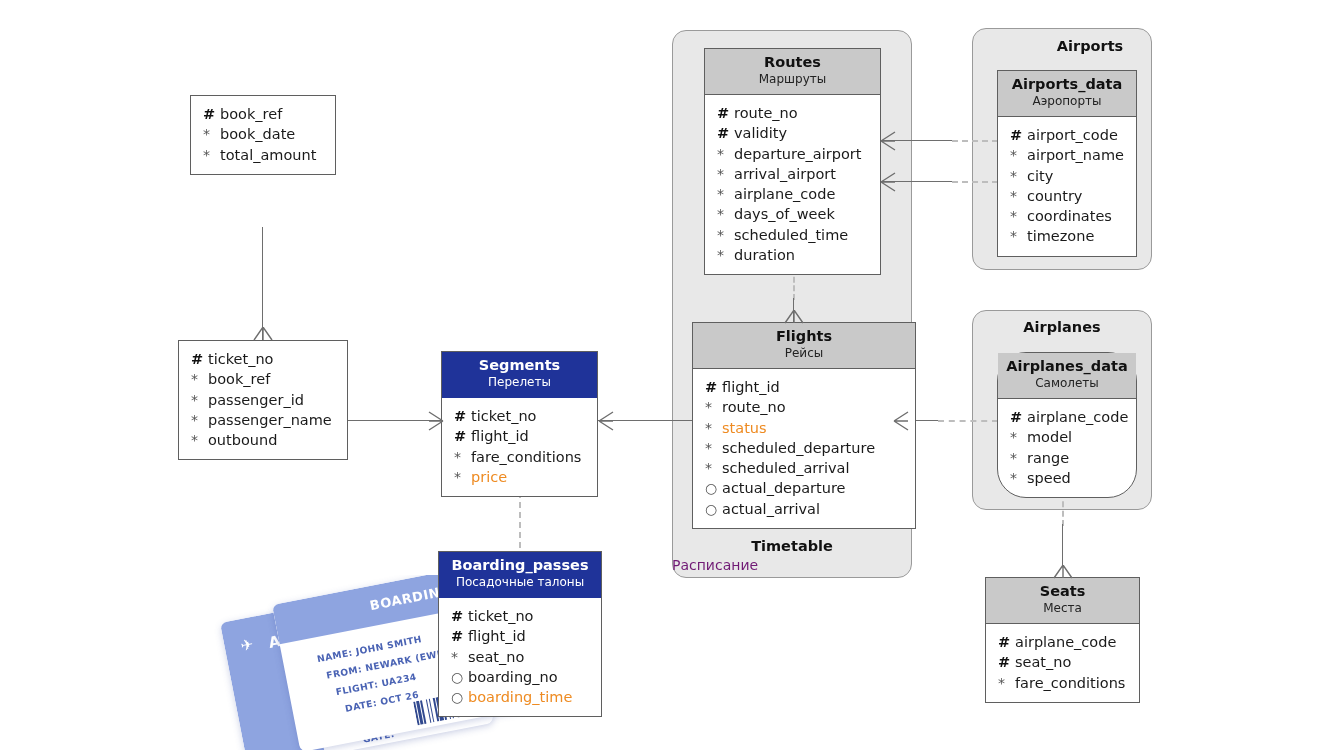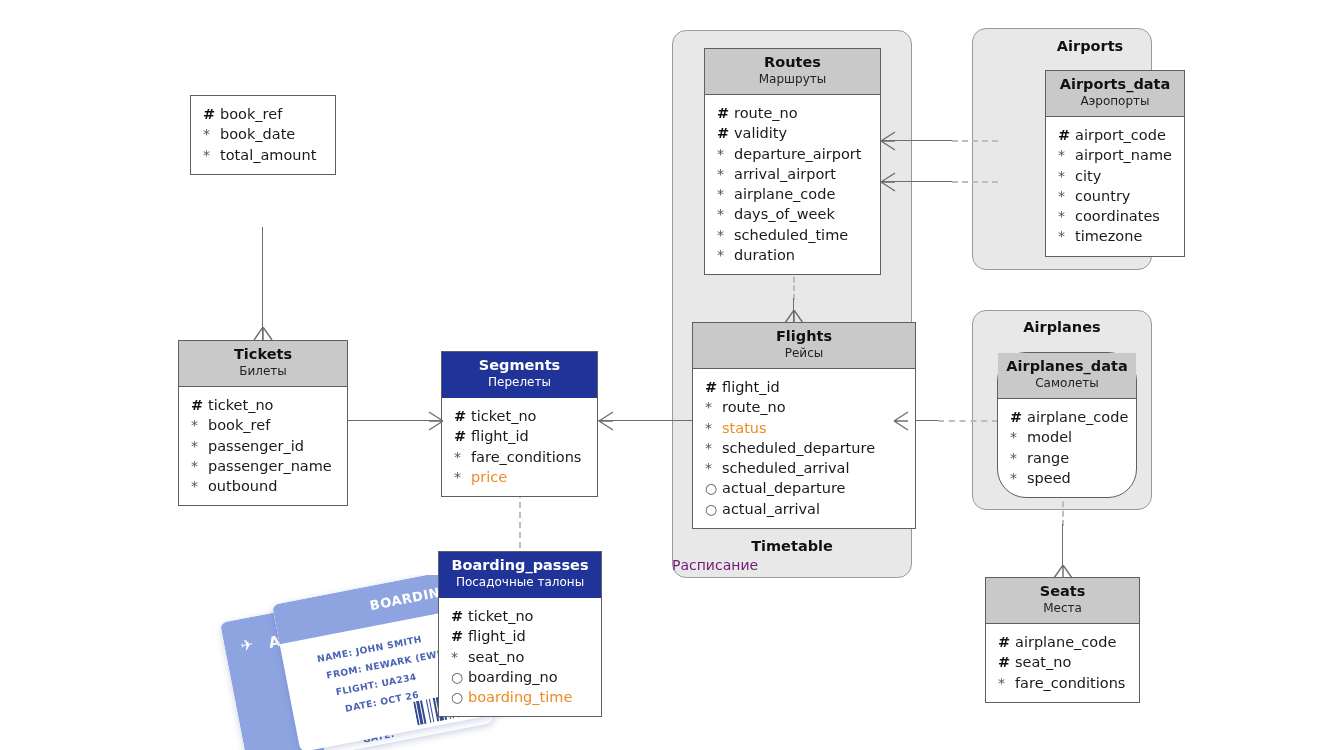--- a/index.html
+++ b/index.html
@@ -351,24 +351,20 @@
           <span class="fname">book_date</span>
         </div>
       <div class="field">
           <span class="mark">*</span>
           <span class="fname">total_amount</span>
         </div>
     </div>
   </div>
 
   <div class="entity" style="left:178px; top:340px; width:170px;">
-    <div class="entity-head">
-      <div class="entity-name">Tickets</div>
-      <div class="entity-ru">Билеты</div>
-    </div>
     <div class="entity-body">
       <div class="field">
           <span class="mark pk">#</span>
           <span class="fname">ticket_no</span>
         </div>
       <div class="field">
           <span class="mark">*</span>
           <span class="fname">book_ref</span>
         </div>
       <div class="field">
@@ -511,21 +507,21 @@
           <span class="mark">○</span>
           <span class="fname">actual_departure</span>
         </div>
       <div class="field">
           <span class="mark">○</span>
           <span class="fname">actual_arrival</span>
         </div>
     </div>
   </div>
 
-  <div class="entity" style="left:997px; top:70px; width:140px;margin-left:48px;">
+  <div class="entity" style="left:997px; top:70px; width:140px;">
     <div class="entity-head">
       <div class="entity-name">Airports_data</div>
       <div class="entity-ru">Аэропорты</div>
     </div>
     <div class="entity-body">
       <div class="field">
           <span class="mark pk">#</span>
           <span class="fname">airport_code</span>
         </div>
       <div class="field">

